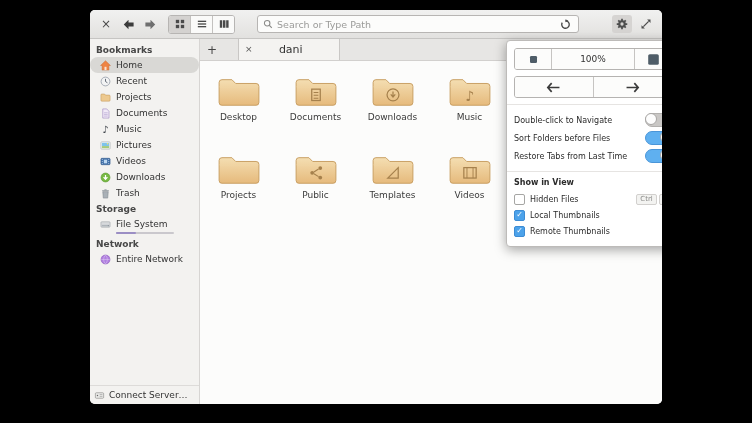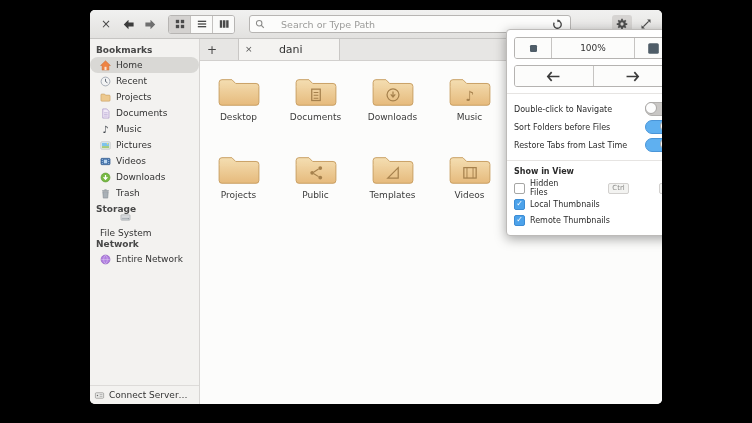--- a/index.html
+++ b/index.html
@@ -23,22 +23,22 @@
     height:28px;flex:none;display:flex;align-items:center;gap:6px;padding:0 8px;
     background:linear-gradient(#f1f1f0,#e2e1df);border-bottom:1px solid #c6c5c3;
   }
   .tb-btn{display:flex;align-items:center;justify-content:center;height:18px;min-width:16px;cursor:default;}
   .close-x{font-size:12px;color:#4a4a4a;line-height:1;}
   .view-switcher{display:flex;border:1px solid #b7b5b3;border-radius:3px;overflow:hidden;background:#fafaf9;margin-left:4px;}
   .vs-btn{width:21px;height:17px;display:flex;align-items:center;justify-content:center;border-right:1px solid #c3c1bf;background:#fafaf9;}
   .vs-btn:last-child{border-right:none;}
   .vs-btn.active{background:#d4d2d0;}
   .searchbar{
-    width:322px;height:18px;margin-left:8px;background:#fcfcfb;border:1px solid #b7b5b3;border-radius:3px;
-    display:flex;align-items:center;gap:16px;padding:0 5px;box-sizing:border-box;
+    width:322px;height:18px;margin-left:16px;background:#fcfcfb;border:1px solid #b7b5b3;border-radius:3px;
+    display:flex;align-items:center;gap:4px;padding:0 5px;box-sizing:border-box;
   }
   .searchbar input{
     flex:1;border:none;outline:none;background:transparent;font-size:9.5px;color:#555;
     font-family:"DejaVu Sans","Liberation Sans",sans-serif;padding:0;min-width:0;
   }
   .searchbar input::placeholder{color:#9b9b99;}
   .tb-spacer{flex:1;}
   .gear-btn{border-radius:3px;background:#d6d4d2;width:20px;}
 
   
@@ -48,21 +48,21 @@
   .sidebar{
     width:110px;flex:none;background:#f3f2f0;border-right:1px solid #d7d5d3;
     display:flex;flex-direction:column;padding-top:3px;box-sizing:border-box;font-size:9px;
   }
   .sb-header{padding:3px 6px 2px 6px;font-weight:bold;color:#474747;}
   .sb-item{height:16px;display:flex;align-items:center;gap:5px;padding:0 4px 0 10px;color:#333;cursor:default;border-radius:8px;}
   .sb-item.selected{background:#d9d8d5;}
   .sbi{width:11px;height:11px;flex:none;display:flex;align-items:center;justify-content:center;}
   .sbl{white-space:nowrap;overflow:hidden;}
   .sb-fs{flex-direction:column;align-items:flex-start;height:20px;justify-content:center;gap:0;padding-left:10px;}
-  .sb-fs .fsrow{display:flex;align-items:center;gap:5px;flex-direction:column;}
+  .sb-fs .fsrow{display:flex;align-items:center;gap:5px;}
   .fsbar{width:58px;height:2px;background:#cac8cd;margin:2px 0 0 16px;border-radius:1px;}
   .fsbar .fill{width:34%;height:100%;background:#9b8ec4;border-radius:1px;}
   .sb-spacer{flex:1;}
   .connect-server{
     height:18px;border-top:1px solid #dddbd9;display:flex;align-items:center;gap:4px;padding:0 4px;color:#333;
   }
 
   
   .main{flex:1;display:flex;flex-direction:column;min-width:0;position:relative;background:#fcfcfb;}
   .tabbar{height:21px;flex:none;background:#e7e6e4;border-bottom:1px solid #d2d0ce;display:flex;align-items:stretch;}
@@ -74,21 +74,21 @@
   .tab-close{font-size:9px;color:#555;line-height:1;}
   .tab-label{flex:1;text-align:center;font-size:11px;color:#333;padding-right:8px;}
 
   .files{flex:1;display:grid;grid-template-columns:repeat(4,77px);grid-auto-rows:78px;
     align-content:start;justify-items:center;padding-top:13px;}
   .fcell{width:74px;display:flex;flex-direction:column;align-items:center;gap:2px;cursor:default;}
   .flabel{font-size:9px;color:#3a3a3a;white-space:nowrap;}
 
   
   .popover{
-    position:absolute;left:416px;top:19px;width:174px;background:#fff;
+    position:absolute;left:416px;top:30px;width:174px;background:#fff;
     border:1px solid #bdbbb9;border-radius:4px;box-shadow:0 3px 12px rgba(0,0,0,.35);
     padding:7px;box-sizing:border-box;z-index:20;font-size:8px;color:#2b2b2b;
   }
   .zoom-row{display:flex;height:20px;border:1px solid #b5b3b1;border-radius:3px;overflow:hidden;background:#fff;}
   .zoom-row .seg{display:flex;align-items:center;justify-content:center;border-right:1px solid #c6c4c2;background:#fcfcfb;}
   .zoom-row .seg:last-child{border-right:none;}
   .zo{width:36px;} .zi{width:36px;} .zv{flex:1;font-size:9px;color:#333;}
   .hist-row{display:flex;height:20px;border:1px solid #b5b3b1;border-radius:3px;overflow:hidden;margin-top:6px;background:#fff;}
   .hist-row .seg{flex:1;display:flex;align-items:center;justify-content:center;background:#fcfcfb;}
   .hist-row .seg:first-child{border-right:1px solid #c6c4c2;}
@@ -98,21 +98,21 @@
   .switch{position:relative;width:25px;height:12px;border-radius:7px;background:#c9c7c5;border:1px solid #b2b0ae;flex:none;}
   .switch .knob{position:absolute;top:-1px;left:-1px;width:12px;height:12px;border-radius:50%;background:#fdfdfd;border:1px solid #a8a6a4;box-sizing:border-box;}
   .switch.is-on{background:#5fb0f0;border-color:#4a95d8;}
   .switch.is-on .knob{left:auto;right:-1px;}
   .pop-section{font-weight:bold;margin:5px 0 4px 0;color:#2b2b2b;}
   .cb-row{height:16px;display:flex;align-items:center;gap:5px;}
   .cb{width:11px;height:11px;border:1px solid #a6a6a4;border-radius:2px;background:#fff;box-sizing:border-box;
       display:flex;align-items:center;justify-content:center;font-size:8px;color:transparent;flex:none;line-height:1;}
   .cb.is-on{background:#4ca2ea;border-color:#3d8cd4;color:#fff;}
   .kbd-group{margin-left:auto;display:flex;gap:2px;}
-  .kbd{font-size:7px;color:#8b8b89;background:#f3f3f1;border:1px solid #d2d0ce;border-radius:2px;padding:1px 3px;line-height:1;margin-left:28px;}
+  .kbd{font-size:7px;color:#8b8b89;background:#f3f3f1;border:1px solid #d2d0ce;border-radius:2px;padding:1px 3px;line-height:1;}
 </style>
 </head>
 <body>
 
 <svg width="0" height="0" style="position:absolute" aria-hidden="true">
   <defs>
     <linearGradient id="fgrad" x1="0" y1="0" x2="0" y2="1">
       <stop offset="0" stop-color="#f4deb2"></stop>
       <stop offset="1" stop-color="#e6ba7c"></stop>
     </linearGradient>

